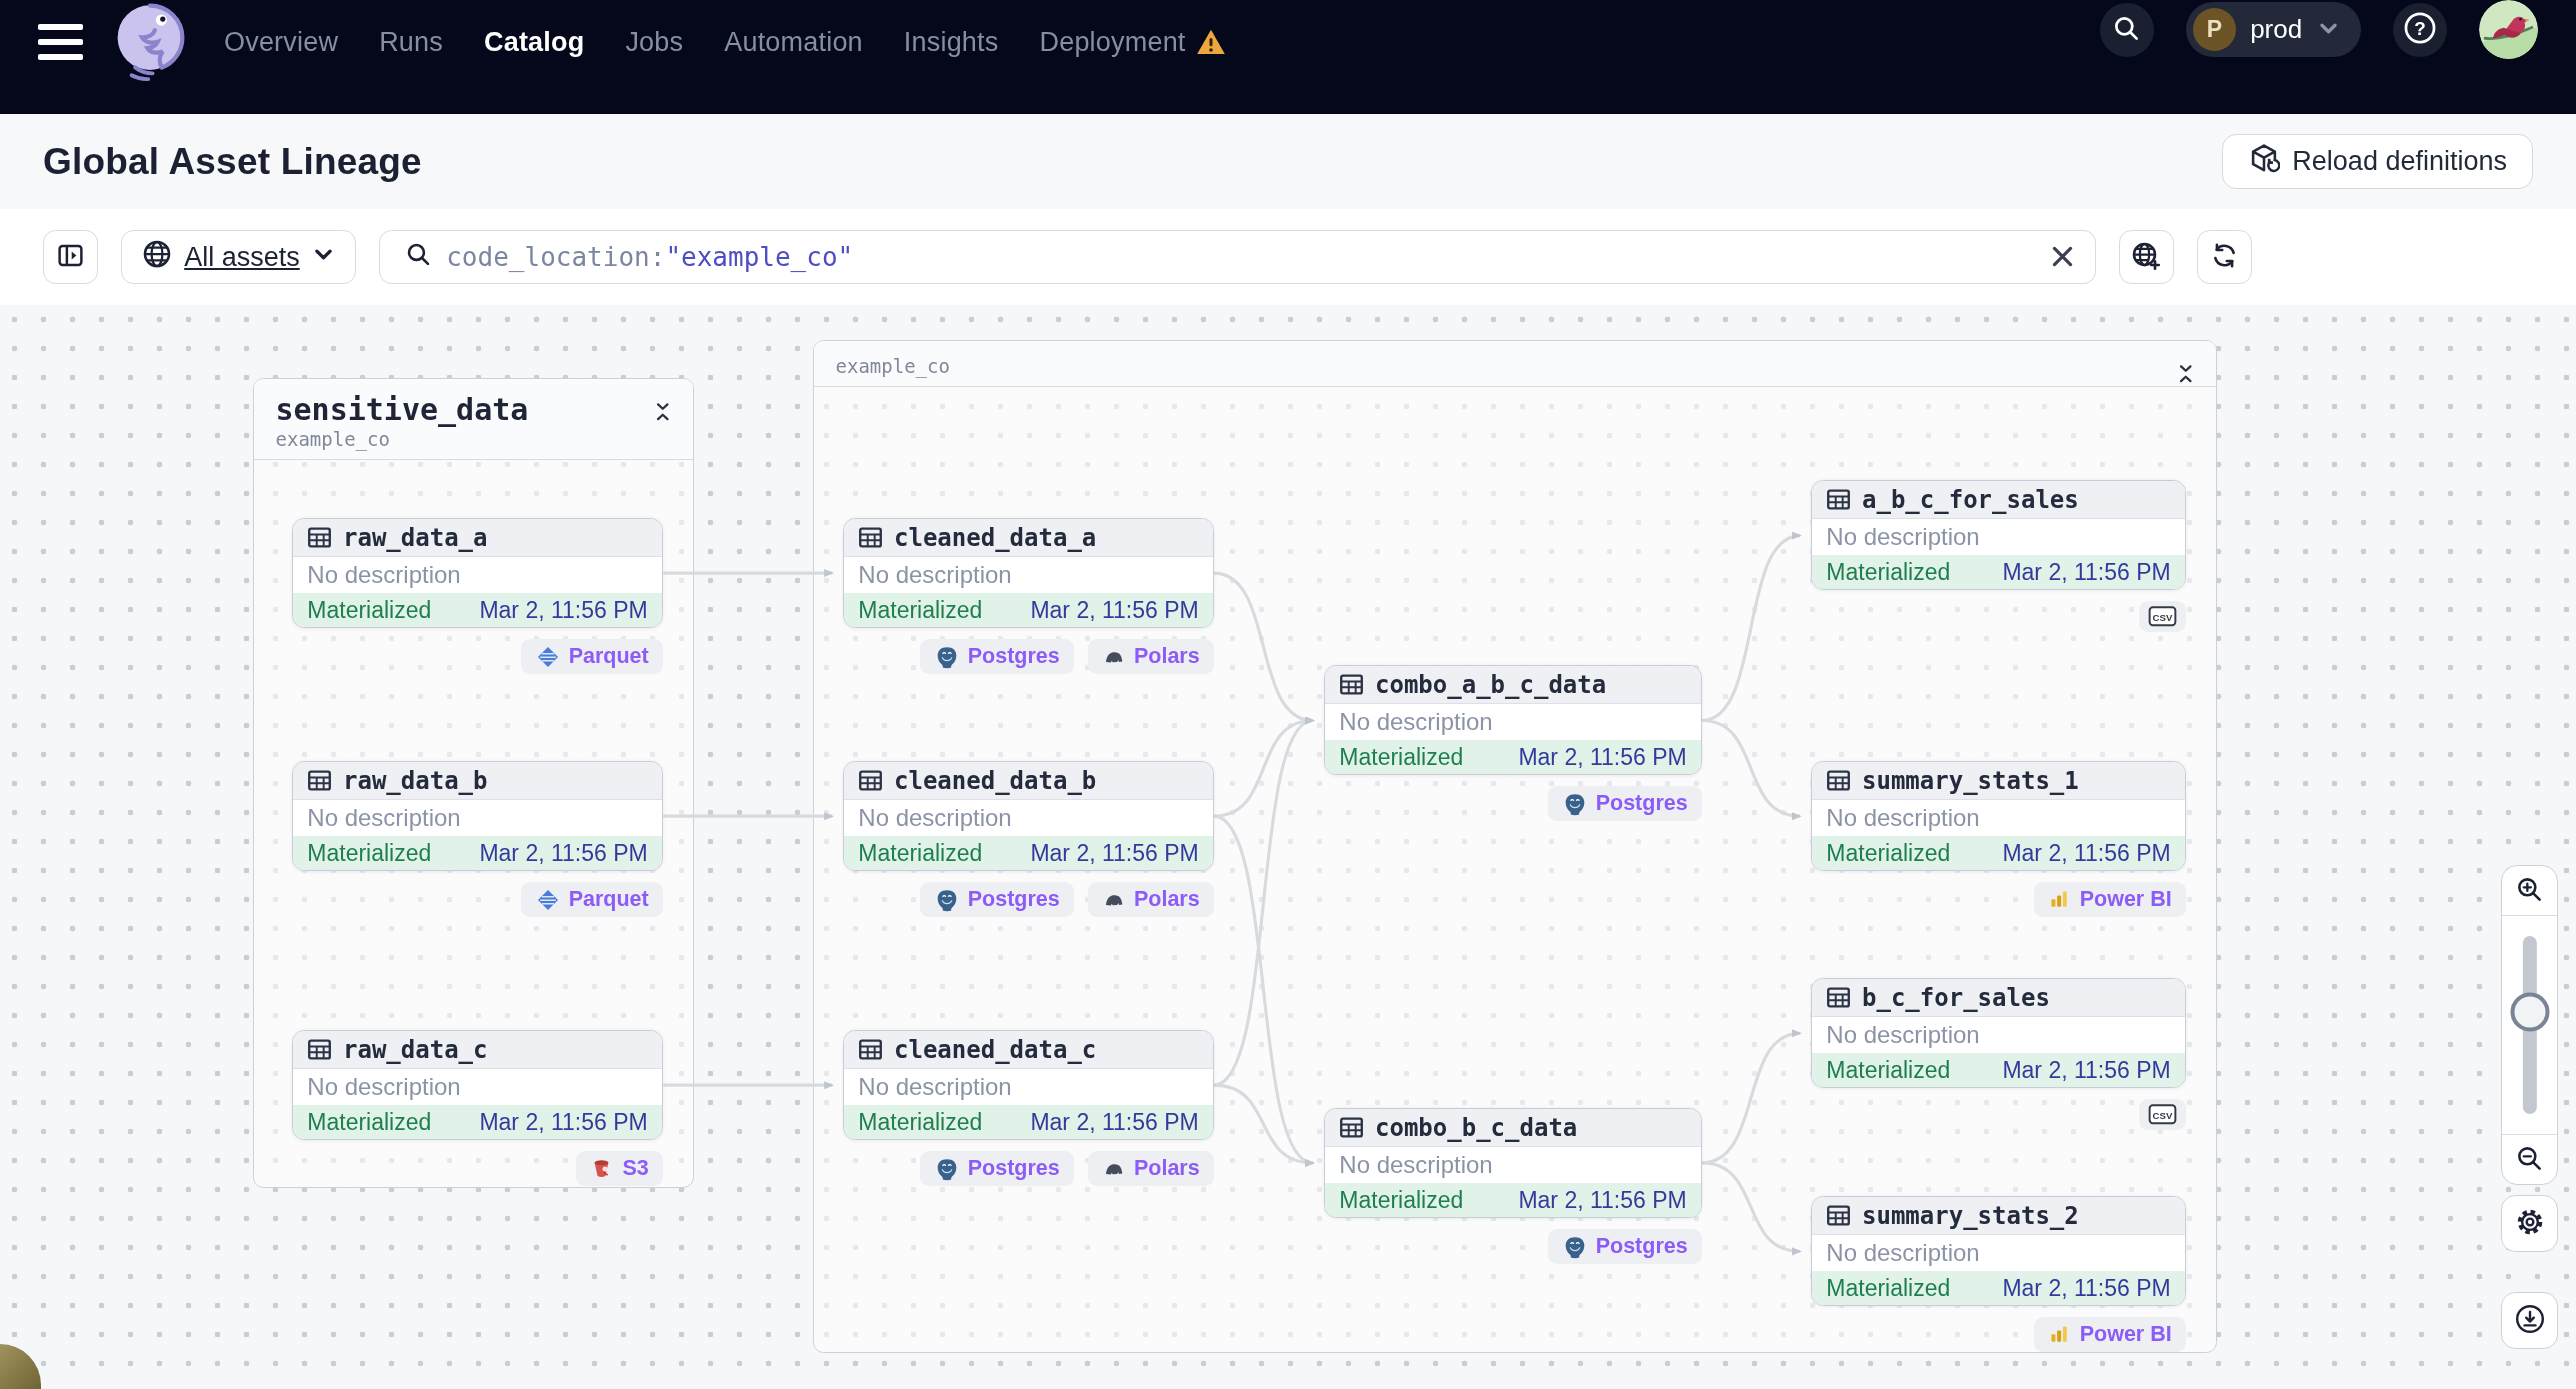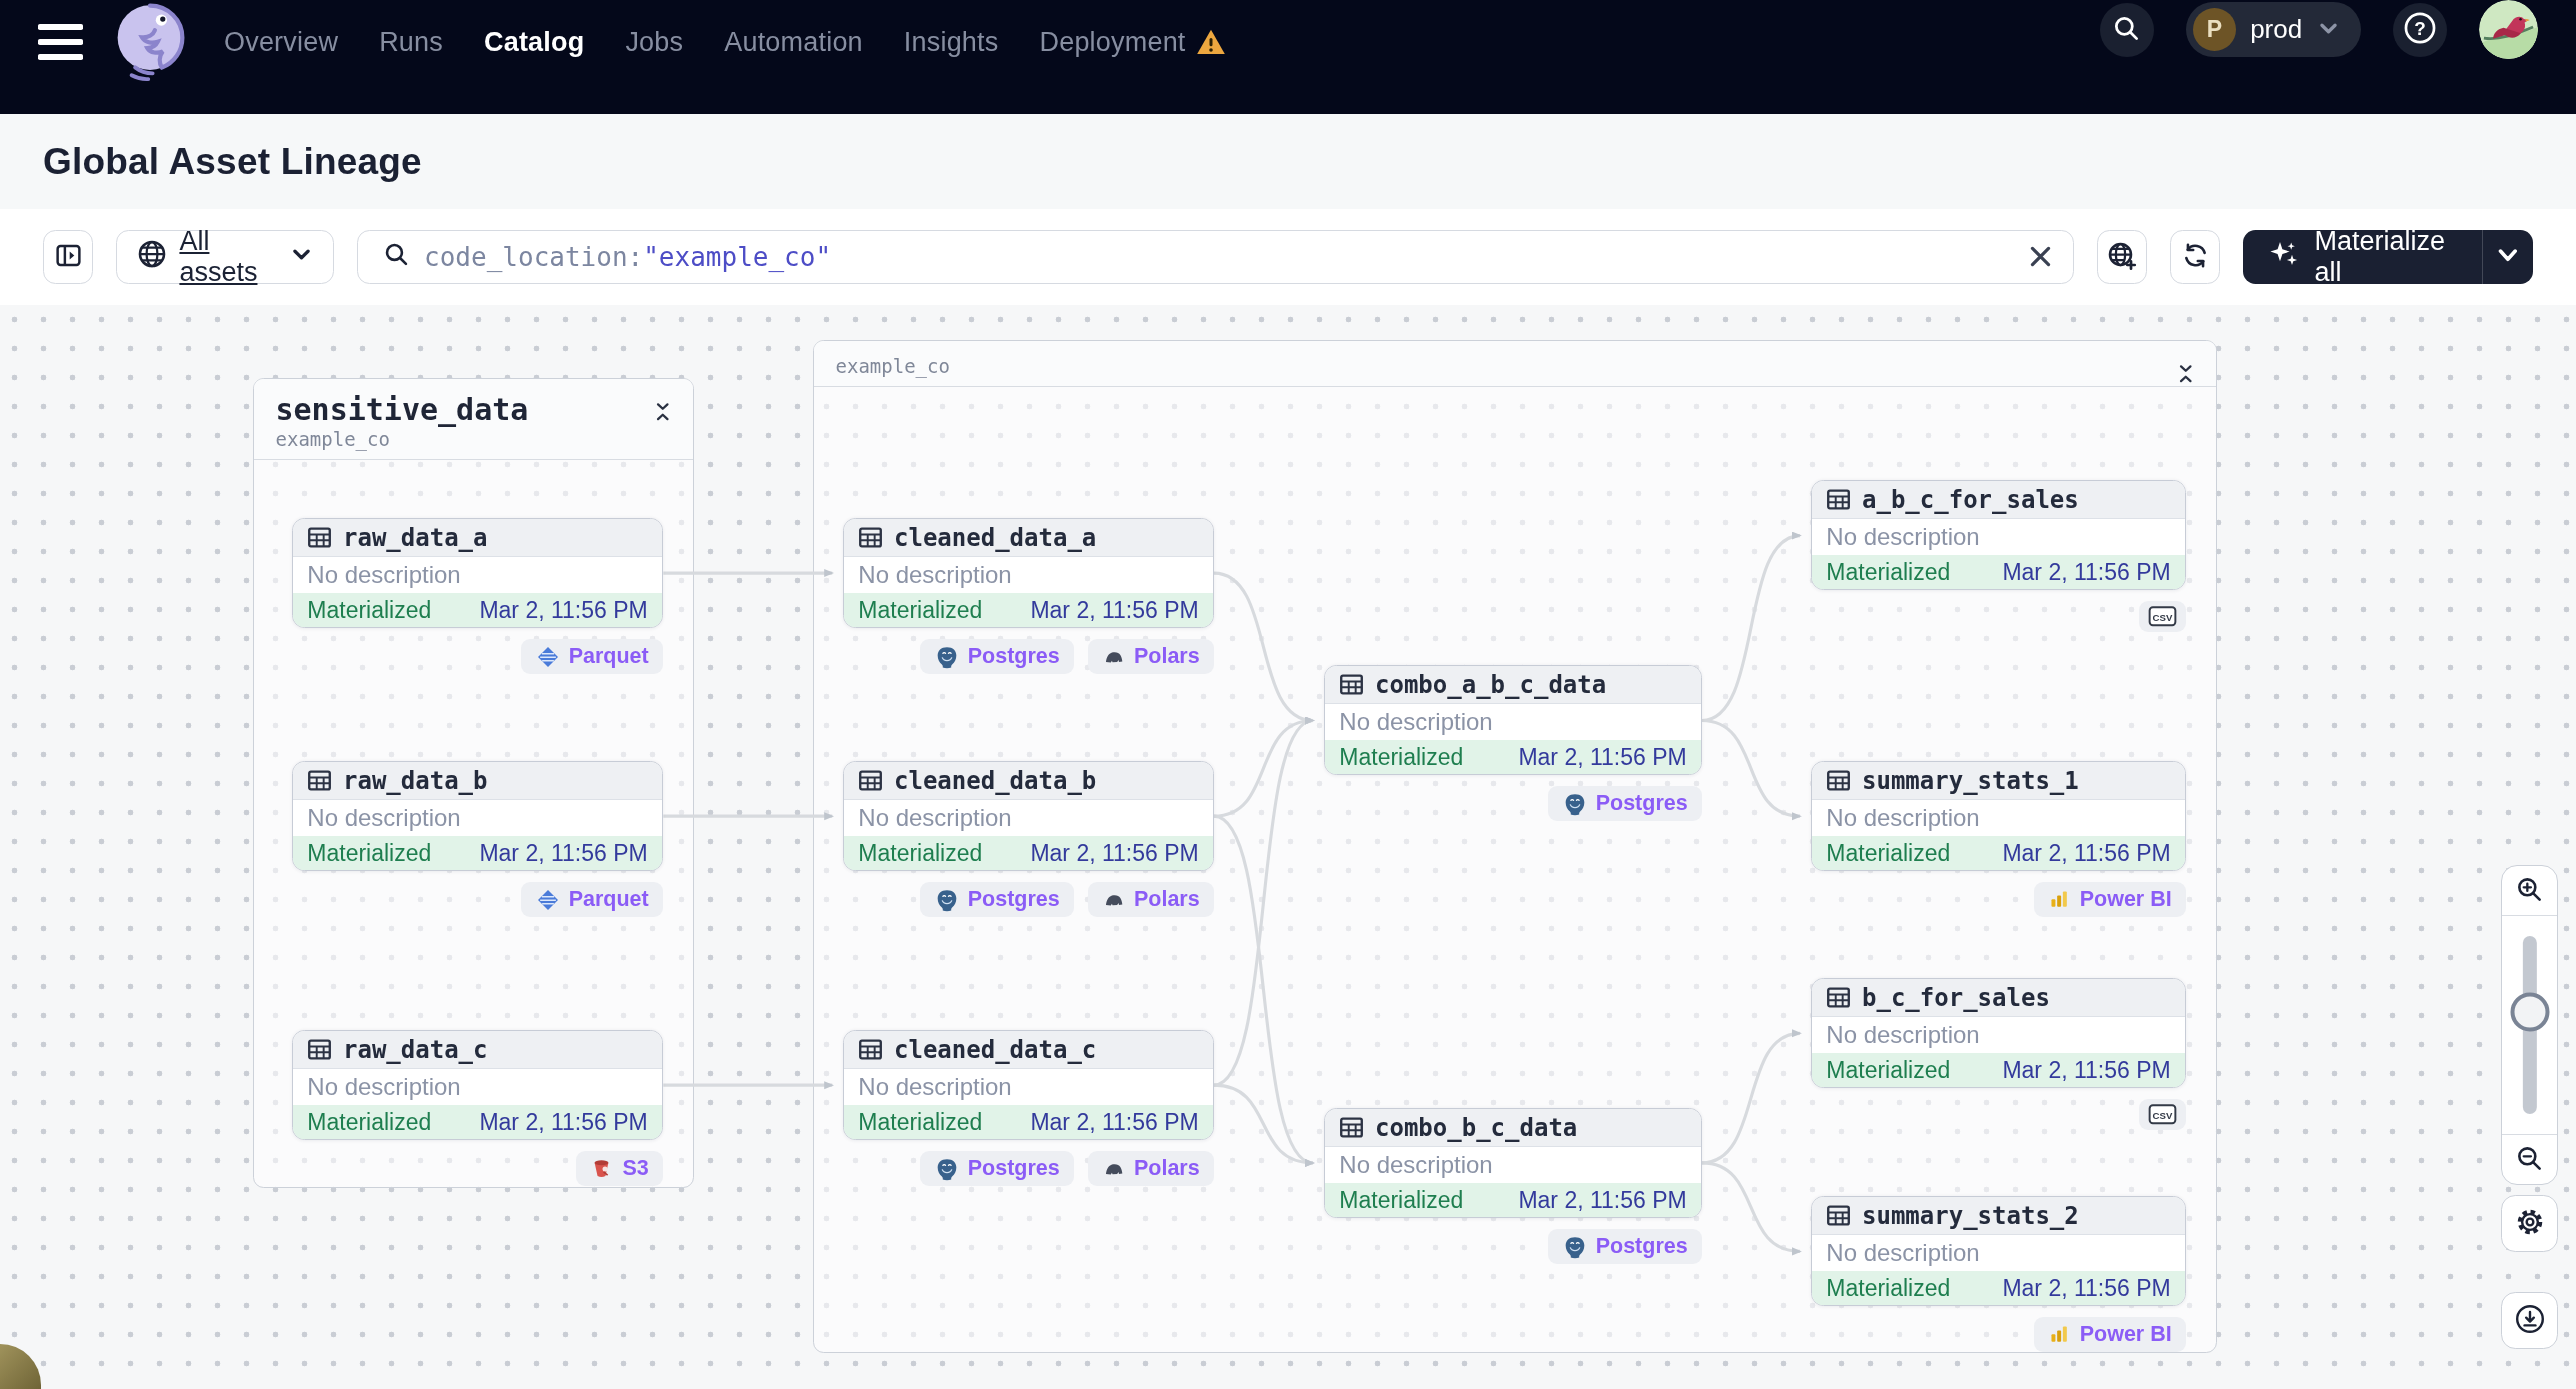--- a/index.html
+++ b/index.html
@@ -151,20 +151,28 @@
             <path d="M20 22.5c-5.5 1-8.5 5-8.5 9l10-3c3 3.2 9.5 3 12.5-1.4z" fill="#a82848"></path>
             <circle cx="33.8" cy="15.6" r="1" fill="#201018"></circle>
             <path d="M37.8 15.2l3.6 1-3.3 1.3z" fill="#e9a23b"></path>
           </g>
         </svg></div>
   </div>
 </div>
 
 <div class="pagehead">
   <h1>Global Asset Lineage</h1>
+  <button class="reload">
+    <span><svg viewBox="0 0 20 20" width="32" height="32">
+          <path d="M10 2.2 16.8 6v4.3M10 2.2 3.2 6v7.8L10 17.6M3.2 6 10 9.8l6.8-3.8M10 9.8v7.8" fill="none" stroke="#222a3a" stroke-width="1.6" stroke-linejoin="round" stroke-linecap="round"></path>
+          <path d="M16.6 11.3a3.4 3.4 0 1 1-2.9 1" fill="none" stroke="#222a3a" stroke-width="1.6" stroke-linecap="round"></path>
+          <path d="M13.2 10.5v2.4h2.4" fill="none" stroke="#222a3a" stroke-width="1.6" stroke-linejoin="round"></path>
+        </svg></span>
+    <span>Reload definitions</span>
+  </button>
 </div>
 
 <div class="toolbar">
   <div class="tbtn sq">
       <span><svg viewBox="0 0 20 20" width="29" height="29">
           <rect x="2.5" y="3.5" width="15" height="13" rx="2" fill="none" stroke="#1c2234" stroke-width="1.7"></rect>
           <path d="M7.5 3.5v13" stroke="#1c2234" stroke-width="1.7"></path>
           <path d="M10.8 7.3 14 10l-3.2 2.7z" fill="#1c2234"></path>
         </svg></span>
     </div>
@@ -198,35 +206,20 @@
         </svg></span>
     </div>
   <div class="tbtn sq">
       <span><svg viewBox="0 0 20 20" width="29" height="29">
           <path d="M16.3 8.2A6.6 6.6 0 0 0 4.6 6" fill="none" stroke="#1c2234" stroke-width="1.8" stroke-linecap="round"></path>
           <path d="M4.8 2.6v3.6h3.6" fill="none" stroke="#1c2234" stroke-width="1.8" stroke-linecap="round" stroke-linejoin="round"></path>
           <path d="M3.7 11.8a6.6 6.6 0 0 0 11.7 2.2" fill="none" stroke="#1c2234" stroke-width="1.8" stroke-linecap="round"></path>
           <path d="M15.2 17.4v-3.6h-3.6" fill="none" stroke="#1c2234" stroke-width="1.8" stroke-linecap="round" stroke-linejoin="round"></path>
         </svg></span>
     </div>
-  <div class="mat-split">
-    <div class="mat-main">
-      <span><svg viewBox="0 0 20 20" width="32" height="32">
-            <path d="M7.5 2.5 9 7l4.5 1.5L9 10 7.5 14.5 6 10 1.5 8.5 6 7z" fill="#fff"></path>
-            <path d="M15 10.5l.8 2.4 2.4.8-2.4.8-.8 2.4-.8-2.4-2.4-.8 2.4-.8z" fill="#fff"></path>
-            <path d="M14.5 2.8l.6 1.7 1.7.6-1.7.6-.6 1.7-.6-1.7-1.7-.6 1.7-.6z" fill="#fff"></path>
-          </svg></span>
-      <span>Materialize all</span>
-    </div>
-    <div class="mat-caret">
-        <span><svg viewBox="0 0 12 8" width="19.7" height="14.3">
-            <path d="M1.5 1.5 6 6.5l4.5-5" fill="none" stroke="#fff" stroke-width="2.2" stroke-linecap="round" stroke-linejoin="round"></path>
-          </svg></span>
-      </div>
-  </div>
 </div>
 
 <div class="lineage" id="canvas">
   <svg class="edges" id="edge-svg" width="2576" height="1084" viewBox="0 0 2882 1213">
     <defs>
       <marker id="arrow" markerWidth="12" markerHeight="10" refX="9" refY="4.5" orient="auto" markerUnits="userSpaceOnUse">
         <path d="M0,0 L11,4.5 L0,9 z" fill="#bfc5cd"></path>
       </marker>
     </defs>
     <g id="edge-paths">

